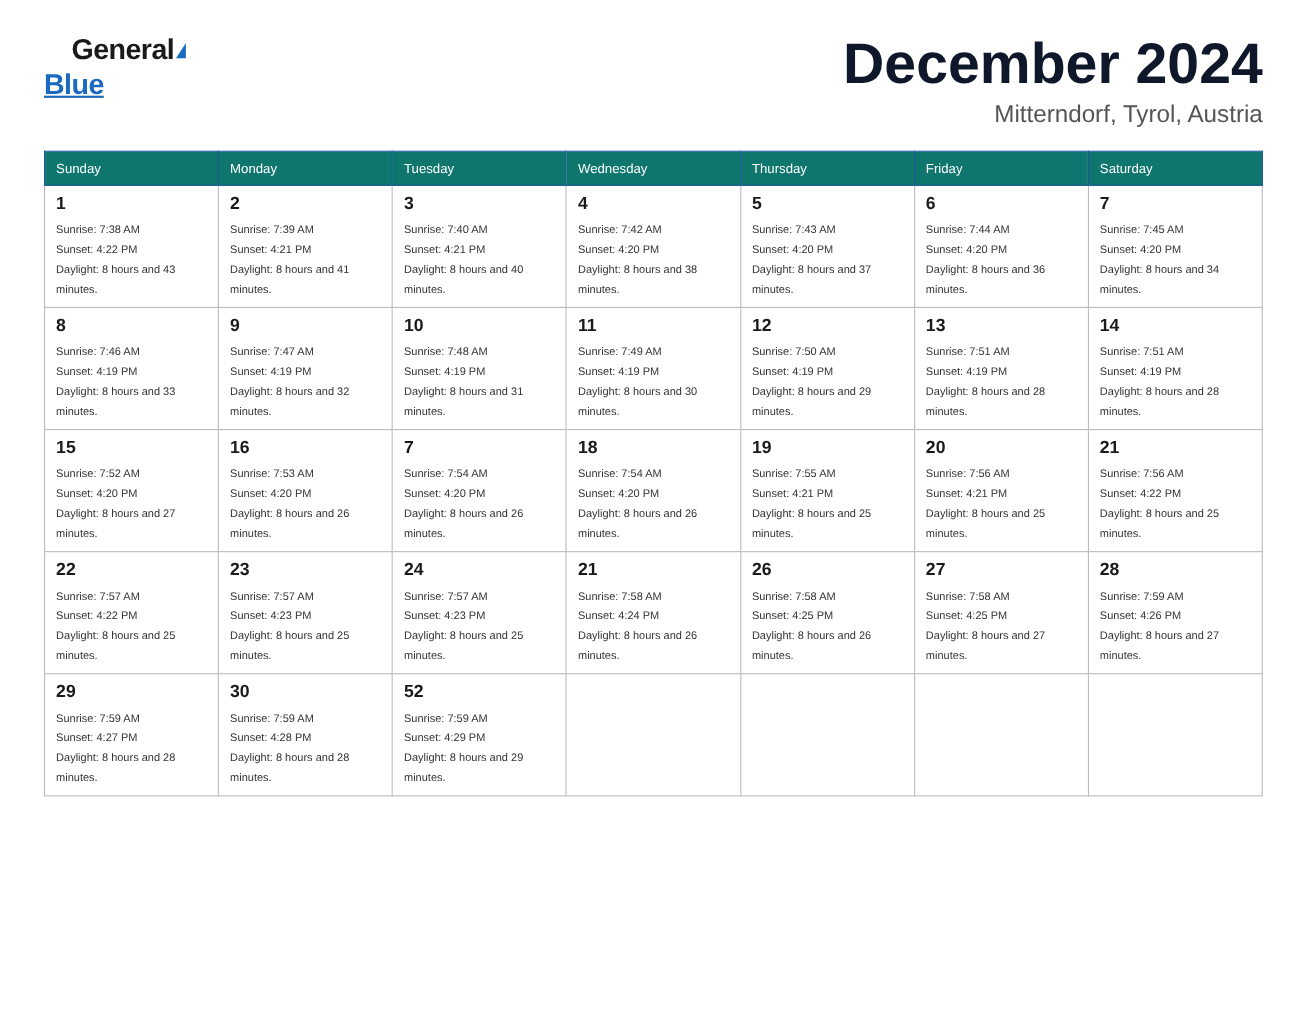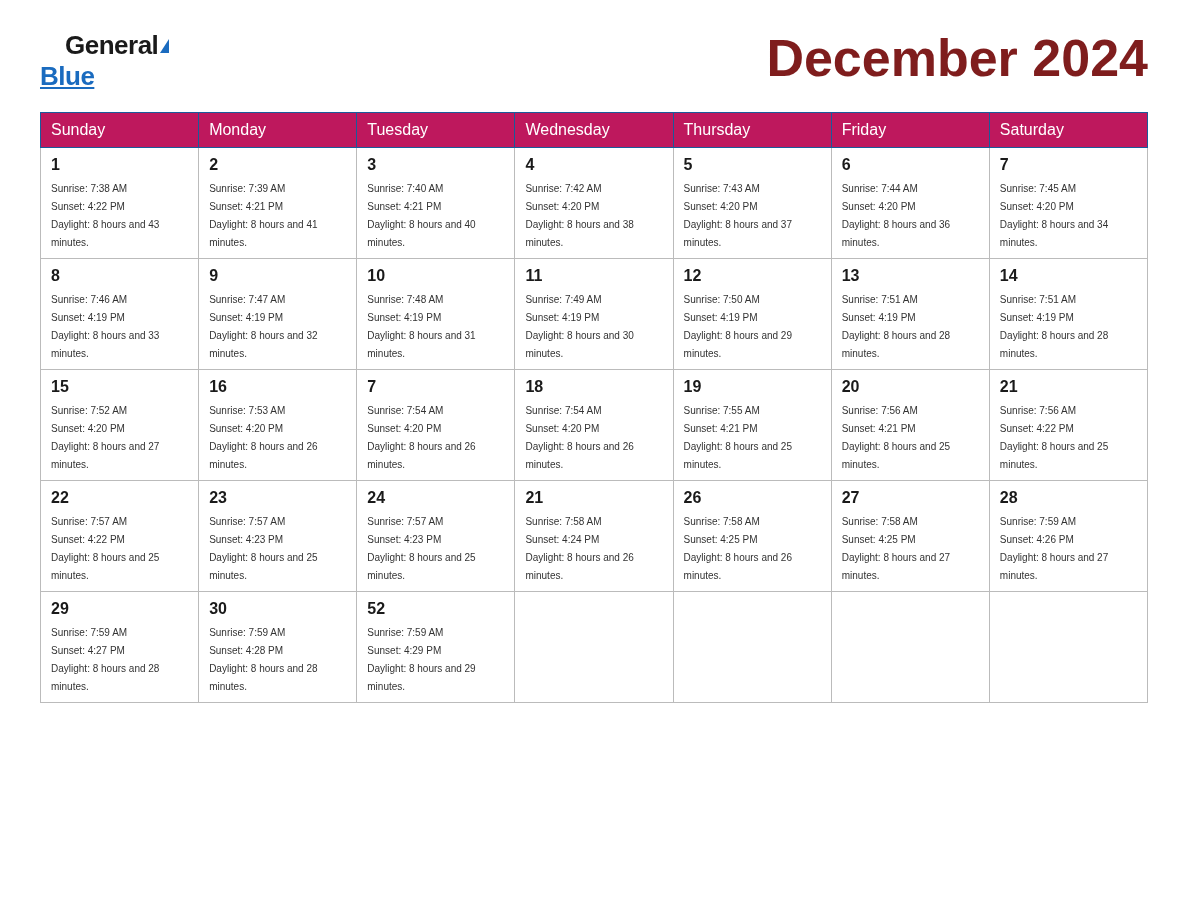--- a/index.html
+++ b/index.html
@@ -48,37 +48,37 @@
     .logo-line {
       display: flex;
       align-items: center;
     }
     .title-section {
       text-align: right;
     }
     .month-title {
       font-size: 52px;
       font-weight: bold;
-      color: #7f1d1d;
+      color: #0f172a;
       line-height: 1.1;
     }
     .location-title {
       font-size: 22px;
       color: #555;
       margin-top: 4px;
     }
     .calendar-table {
       width: 100%;
       border-collapse: collapse;
       border: 1px solid #999;
     }
     .calendar-table th {
-      background-color: #be185d;
+      background-color: #0f766e;
       color: #fff;
-      font-size: 16px;
+      font-size: 12px;
       font-weight: normal;
       padding: 8px 10px;
       text-align: left;
       border: 1px solid #1a5a9a;
     }
     .calendar-table td {
       vertical-align: top;
       padding: 8px 10px;
       border: 1px solid #bbb;
       width: 14.28%;
@@ -111,20 +111,21 @@
     <div class="logo-line">
       <span class="logo-general">General</span>
       <span class="logo-triangle"></span>
     </div>
     <div>
       <span class="logo-blue">Blue</span>
     </div>
   </div>
   <div class="title-section">
     <div class="month-title">December 2024</div>
+    <div class="location-title">Mitterndorf, Tyrol, Austria</div>
   </div>
 </div>
 
 <table class="calendar-table">
   <thead>
     <tr>
     <th>Sunday</th>
         <th>Monday</th>
         <th>Tuesday</th>
         <th>Wednesday</th>

